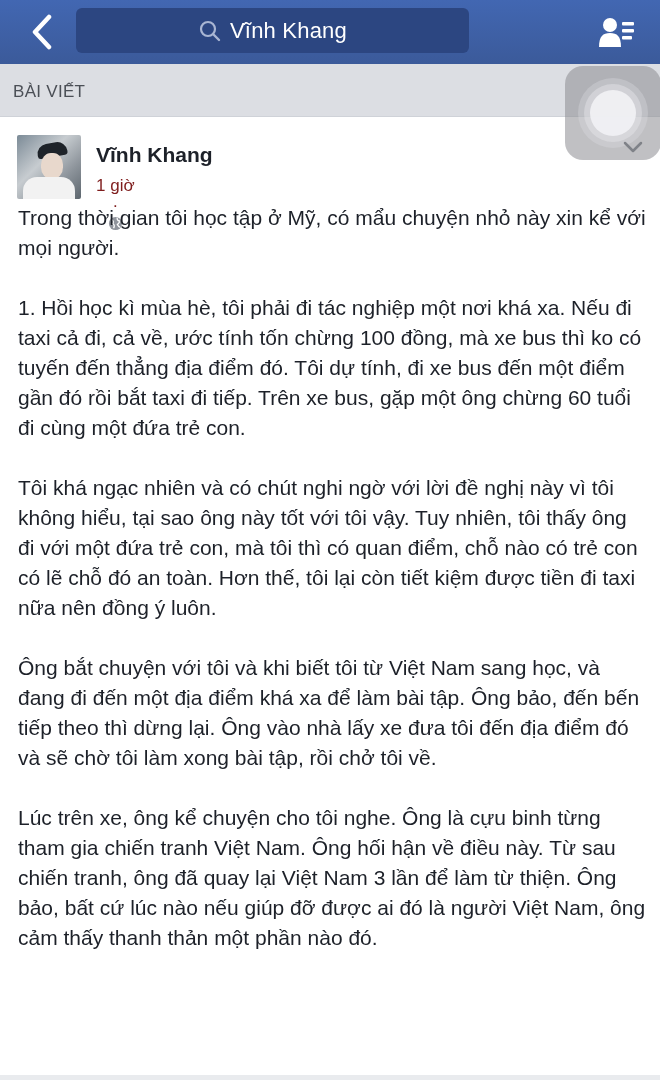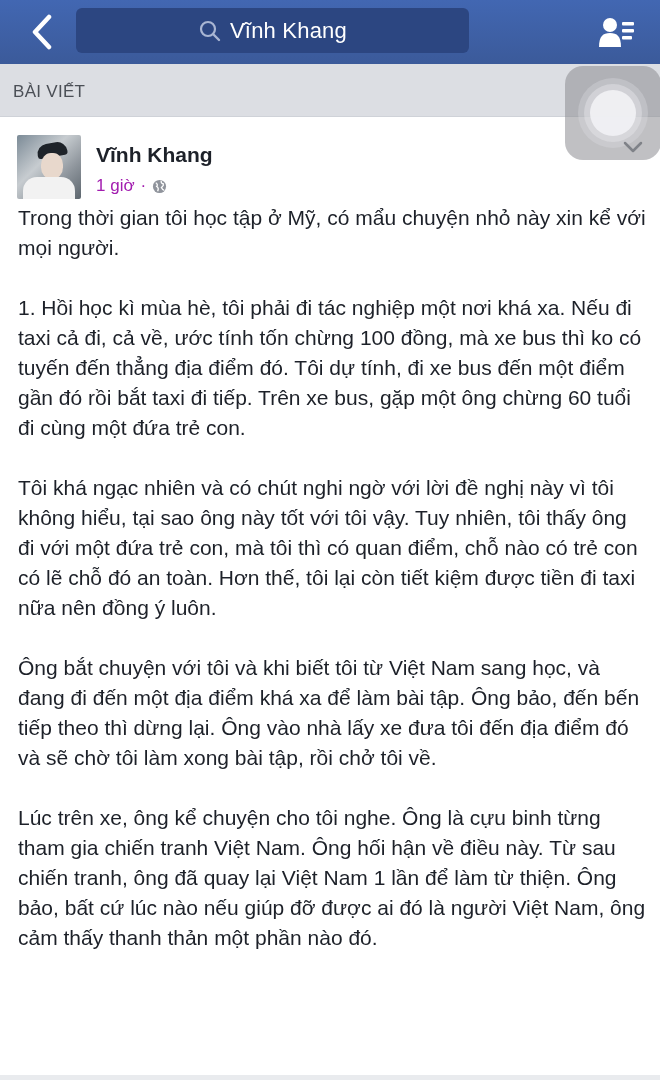--- a/index.html
+++ b/index.html
@@ -44,21 +44,21 @@
     background: linear-gradient(135deg, #7b8a96 0%, #c7ccd0 40%, #8e959c 70%, #5d666e 100%);
     overflow: hidden; border-radius: 2px;
   }
   .avatar .cap { position: absolute; left: 20px; top: 8px; width: 30px; height: 14px; background: #1e2329; border-radius: 10px 10px 3px 3px; transform: rotate(-10deg); }
   .avatar .face { position: absolute; left: 24px; top: 18px; width: 22px; height: 26px; background: #e8d8cc; border-radius: 45%; }
   .avatar .shirt { position: absolute; left: 6px; top: 42px; width: 52px; height: 30px; background: #f2f2f2; border-radius: 14px 14px 0 0; }
   .author-name {
     position: absolute; left: 96px; top: 26px; font-size: 21px; font-weight: bold; color: #1d2129;
     cursor: pointer;
   }
-  .post-meta { position: absolute; left: 96px; top: 59px; font-size: 17px; color: #a21caf; display: flex; align-items: center; }
+  .post-meta { position: absolute; left: 96px; top: 59px; font-size: 17px; color: #7f1d1d; display: flex; align-items: center; flex-direction: column; }
   .post-meta .dot { margin: 0 6px; }
   .post-body {
     position: absolute; left: 18px; top: 86px; width: 630px;
     font-size: 21px; line-height: 30px; color: #1d2129;
   }
   .post-body p { margin: 0 0 30px 0; }
   .assistive {
     position: absolute; left: 565px; top: 66px; width: 96px; height: 94px;
     background: rgba(140,140,145,0.55); border-radius: 18px;
   }
@@ -114,21 +114,21 @@
     <svg width="15" height="15" viewBox="0 0 16 16">
       <circle cx="8" cy="8" r="7" fill="#90949c"></circle>
       <path d="M4 4 C6 5 6 7 5 8 C7 9 7 11 6 13 M10 2 C9 4 11 5 12 5 C13 7 11 8 10 9 C11 11 12 12 13 12" fill="none" stroke="#ffffff" stroke-width="1.4"></path>
     </svg>
   </div>
   <div class="post-body">
     <p>Trong thời gian tôi học tập ở Mỹ, có mẩu chuyện nhỏ này xin kể với mọi người.</p>
     <p>1. Hồi học kì mùa hè, tôi phải đi tác nghiệp một nơi khá xa. Nếu đi taxi cả đi, cả về, ước tính tốn chừng 100 đồng, mà xe bus thì ko có tuyến đến thẳng địa điểm đó. Tôi dự tính, đi xe bus đến một điểm gần đó rồi bắt taxi đi tiếp. Trên xe bus, gặp một ông chừng 60 tuổi đi cùng một đứa trẻ con.</p>
     <p>Tôi khá ngạc nhiên và có chút nghi ngờ với lời đề nghị này vì tôi không hiểu, tại sao ông này tốt với tôi vậy. Tuy nhiên, tôi thấy ông đi với một đứa trẻ con, mà tôi thì có quan điểm, chỗ nào có trẻ con có lẽ chỗ đó an toàn. Hơn thế, tôi lại còn tiết kiệm được tiền đi taxi nữa nên đồng ý luôn.</p>
     <p>Ông bắt chuyện với tôi và khi biết tôi từ Việt Nam sang học, và đang đi đến một địa điểm khá xa để làm bài tập. Ông bảo, đến bến tiếp theo thì dừng lại. Ông vào nhà lấy xe đưa tôi đến địa điểm đó và sẽ chờ tôi làm xong bài tập, rồi chở tôi về.</p>
-    <p>Lúc trên xe, ông kể chuyện cho tôi nghe. Ông là cựu binh từng tham gia chiến tranh Việt Nam. Ông hối hận về điều này. Từ sau chiến tranh, ông đã quay lại Việt Nam 1 lần để làm từ thiện. Ông bảo, bất cứ lúc nào nếu giúp đỡ được ai đó là người Việt Nam, ông cảm thấy thanh thản một phần nào đó.</p>
+    <p>Lúc trên xe, ông kể chuyện cho tôi nghe. Ông là cựu binh từng tham gia chiến tranh Việt Nam. Ông hối hận về điều này. Từ sau chiến tranh, ông đã quay lại Việt Nam 3 lần để làm từ thiện. Ông bảo, bất cứ lúc nào nếu giúp đỡ được ai đó là người Việt Nam, ông cảm thấy thanh thản một phần nào đó.</p>
   </div>
 </div>
 
 <div class="assistive">
   <div class="ring3"></div>
   <div class="ring2"></div>
   <div class="ring1"></div>
 </div>
 
 <svg class="chevron" viewBox="0 0 22 14">

